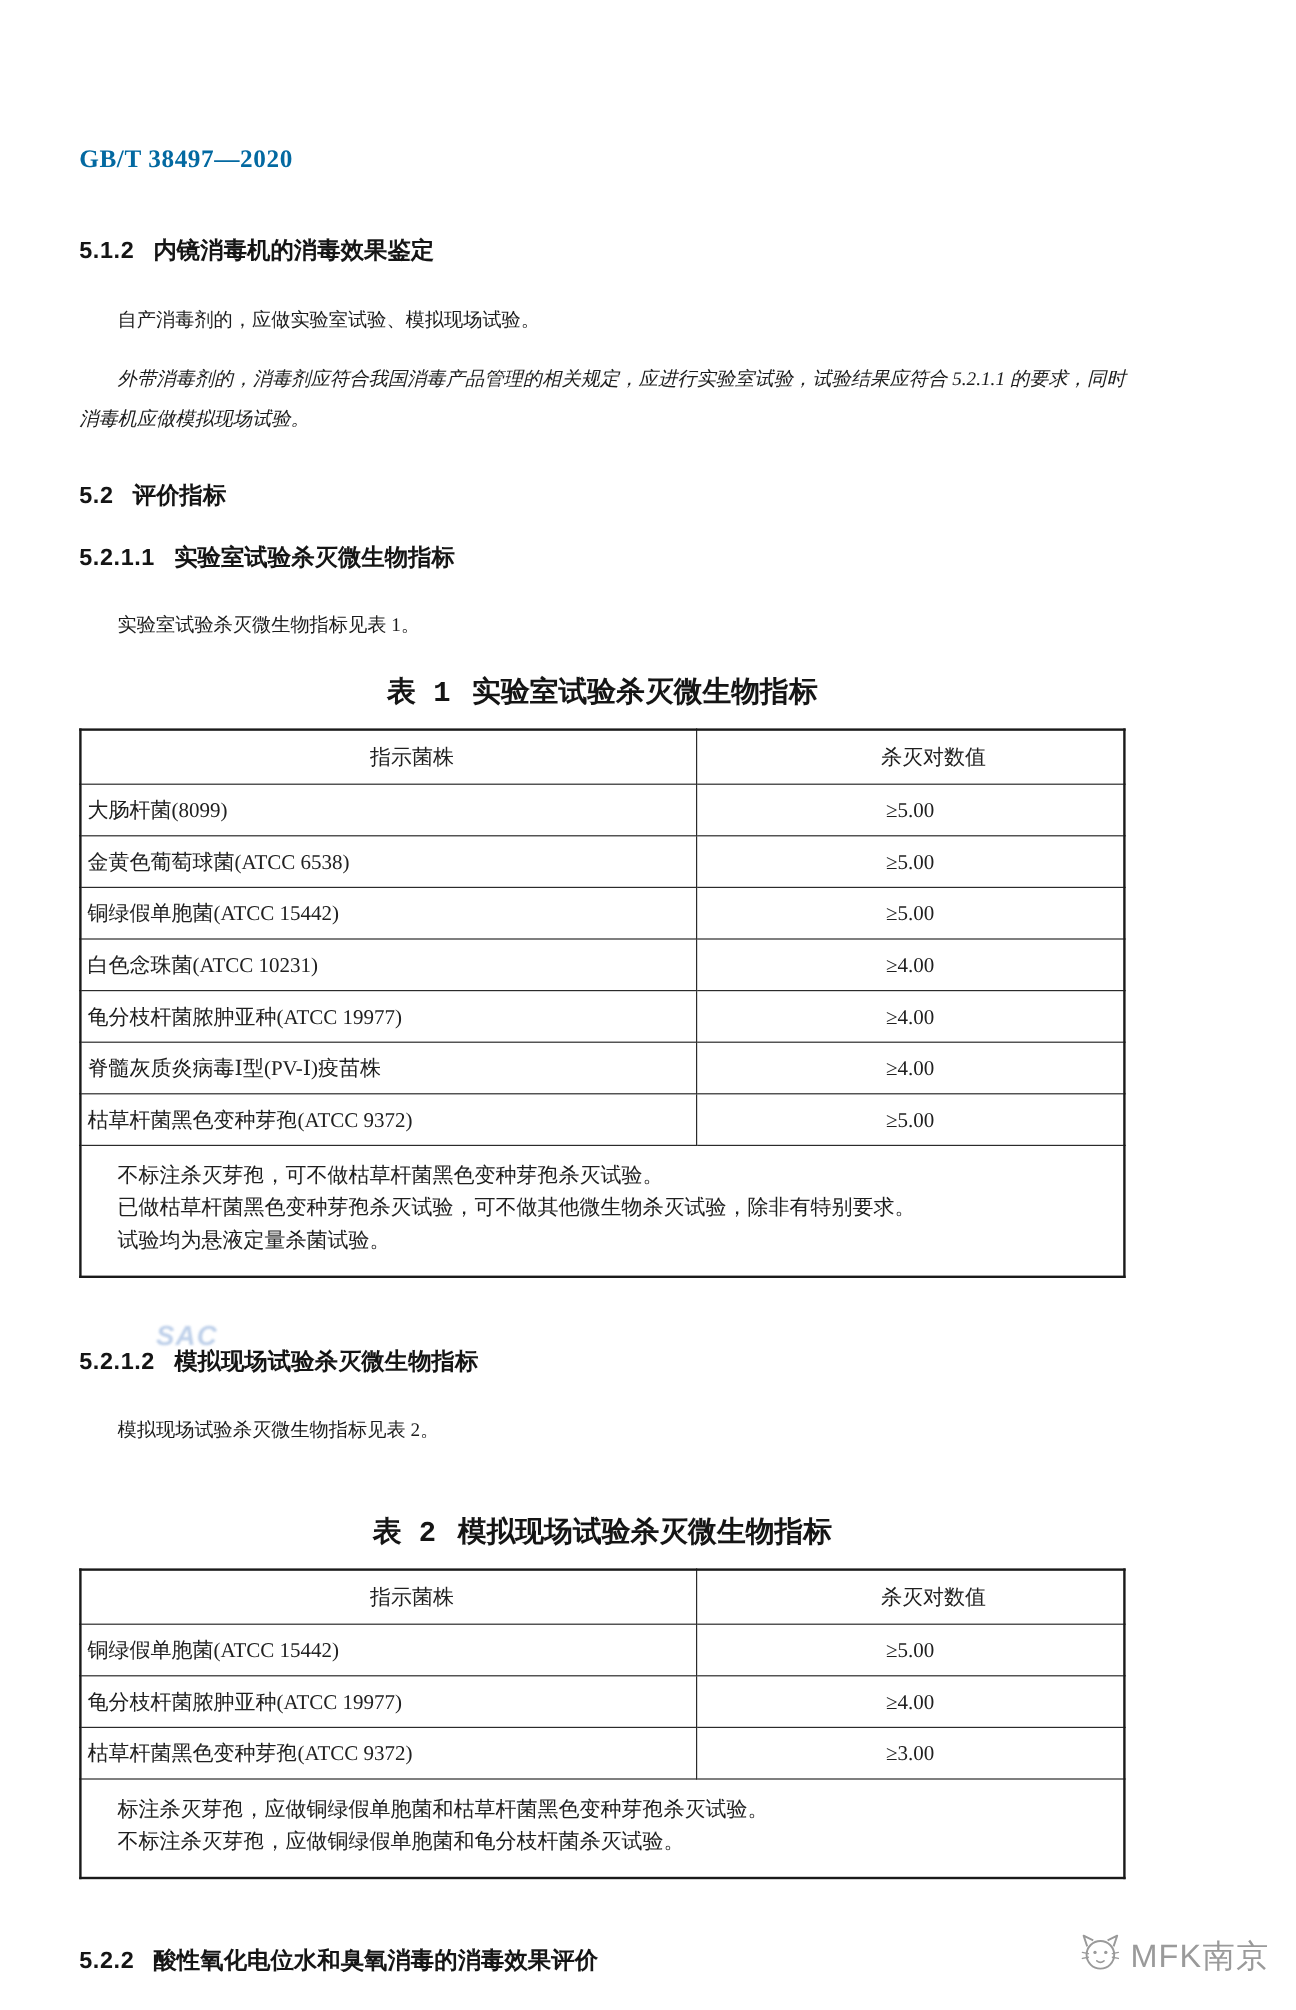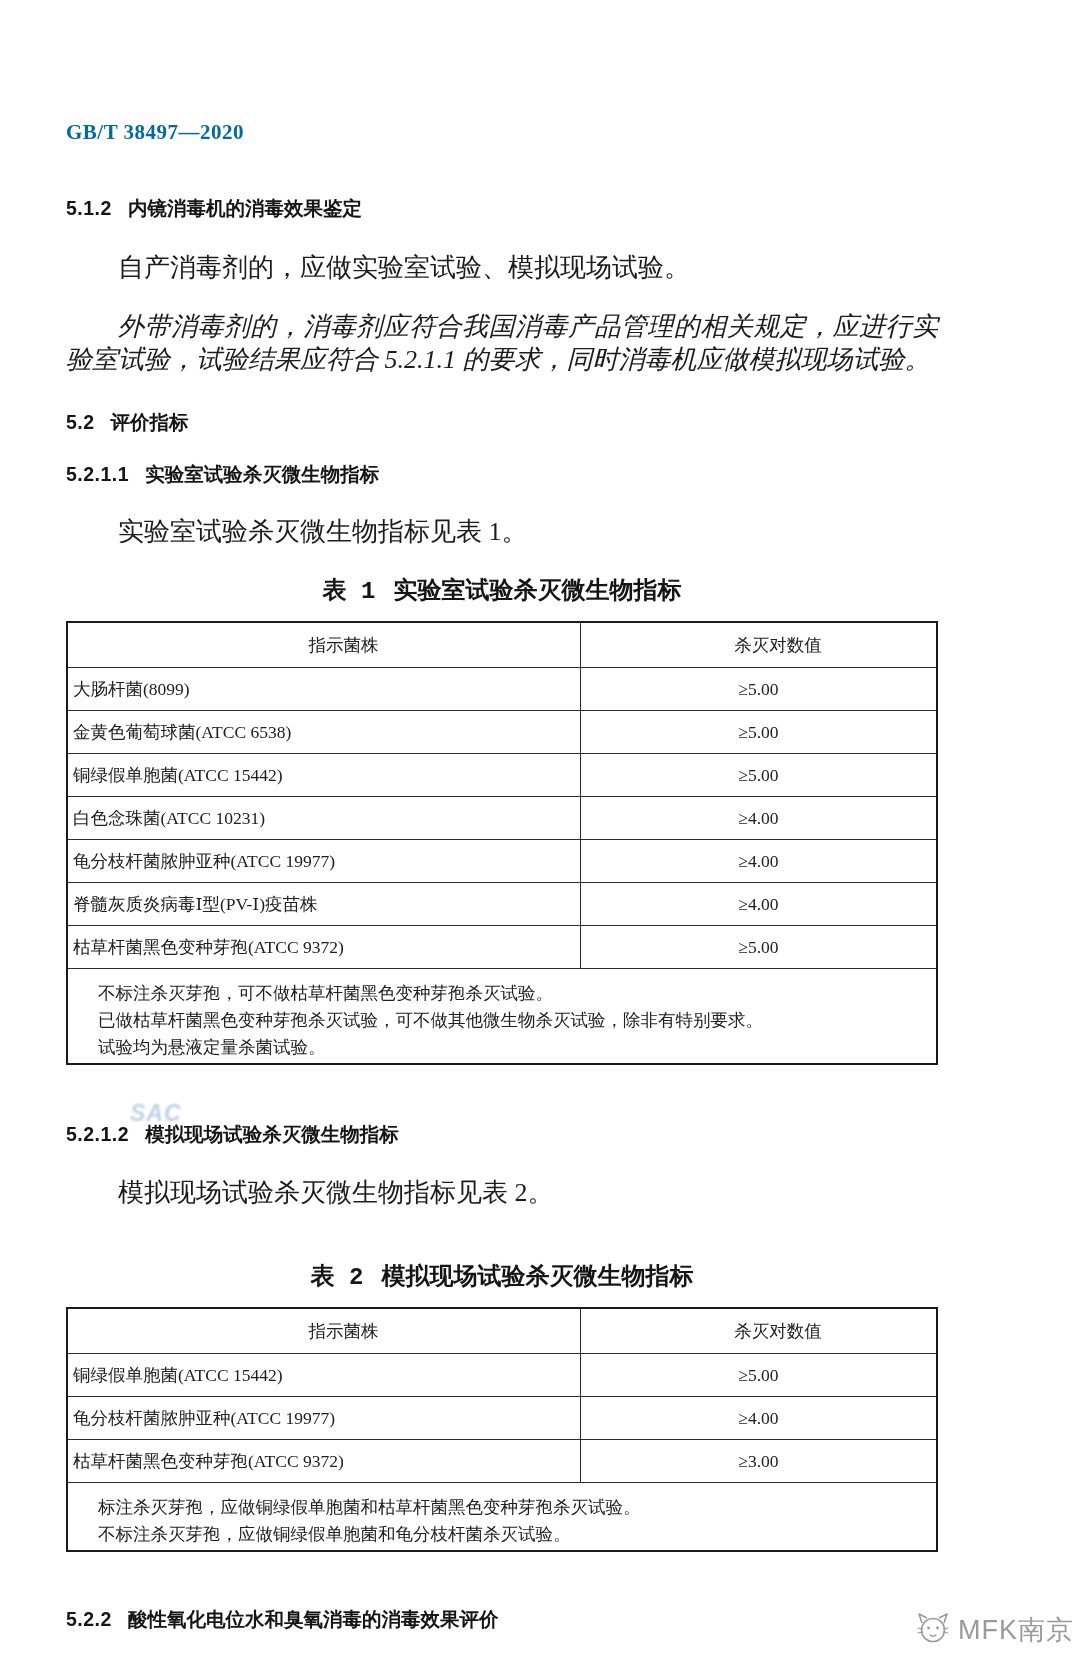--- a/index.html
+++ b/index.html
@@ -18,21 +18,21 @@
     font-weight:bold;font-size:19.5px;color:#151515;
   }
   .heading .h-num{margin-right:16px;letter-spacing:0.5px;text-align:center;}
   .h-512{margin-top:50px;}
   .h-52{margin-top:33px;}
   .h-521{margin-top:27px;}
   .h-5211{margin-top:25px;}
   .h-5212{margin-top:56px;}
   .h-522{margin-top:54px;}
   .para{
-    font-size:26px;line-height:33px;text-align:justify;
+    font-size:16px;line-height:33px;text-align:justify;
     text-indent:2em;color:#1c1c1c;
   }
   .p-self{margin-top:29px;}
   .p-ext{margin-top:0;font-style:italic;}
   .p-intro1{margin-top:27px;}
   .p-intro2{margin-top:28px;}
   .tbl-caption{
     text-align:center;font-family:Liberation Mono, monospace;
     font-weight:bold;font-size:24px;color:#151515;
   }
@@ -46,31 +46,31 @@
   table.std th, table.std td{
     border:1px solid #2b2b2b;font-weight:normal;
     font-size:17.5px;color:#202020;
   }
   table.std th{height:42px;text-align:center;padding-left:40px;}
   table.std td.strain{height:40px;padding-left:5px;text-align:left;}
   table.std td.value{text-align:center;}
   table.std col.c-strain{width:59%;}
   table.std col.c-value{width:41%;}
   table.std td.notes-cell{
-    border-top:1.5px solid #1f1f1f;padding:11px 12px 2px 30px;
+    border-top:1.5px solid #1f1f1f;padding:11px 12px 16px 30px;
   }
   .note-line{font-size:17.5px;line-height:27px;text-align:left;color:#202020;}
   .wm-sac{
     position:absolute;left:130px;top:1100px;
     font-family:"Liberation Sans","DejaVu Sans",sans-serif;
     font-weight:bold;font-style:italic;font-size:23px;
     color:#b3c8e6;opacity:0.85;filter:blur(1px);letter-spacing:1px;
   }
   .wm-mfk{
-    position:absolute;right:6px;bottom:24px;
+    position:absolute;right:22px;bottom:24px;
     display:flex;align-items:center;gap:6px;
     color:#999999;
   }
   .wm-mfk .wm-text{
     font-family:"Liberation Sans","DejaVu Sans",sans-serif;
     font-size:27px;letter-spacing:1px;color:#9a9a9a;
   }
 </style>
 </head>
 <body>

